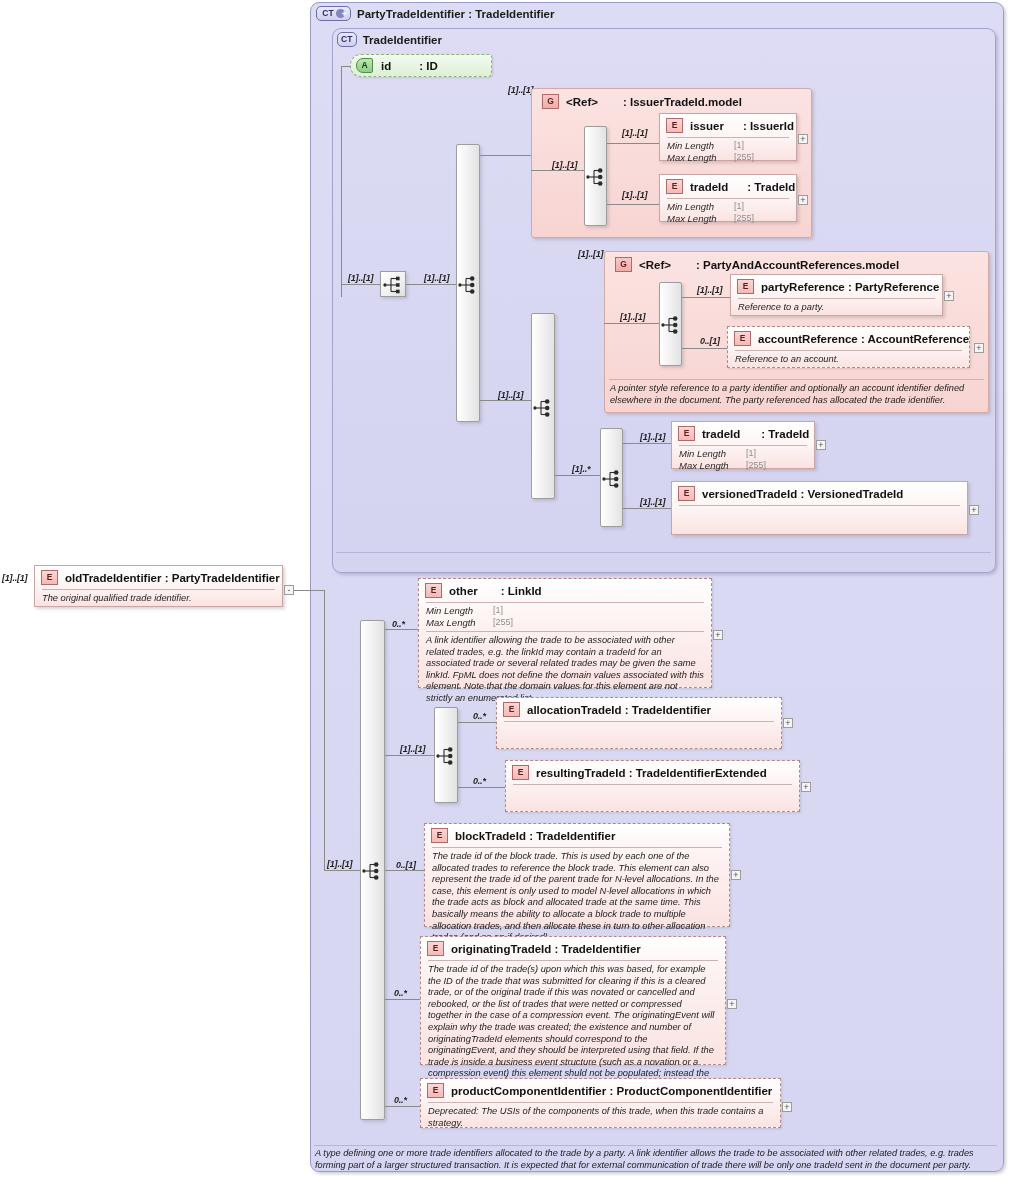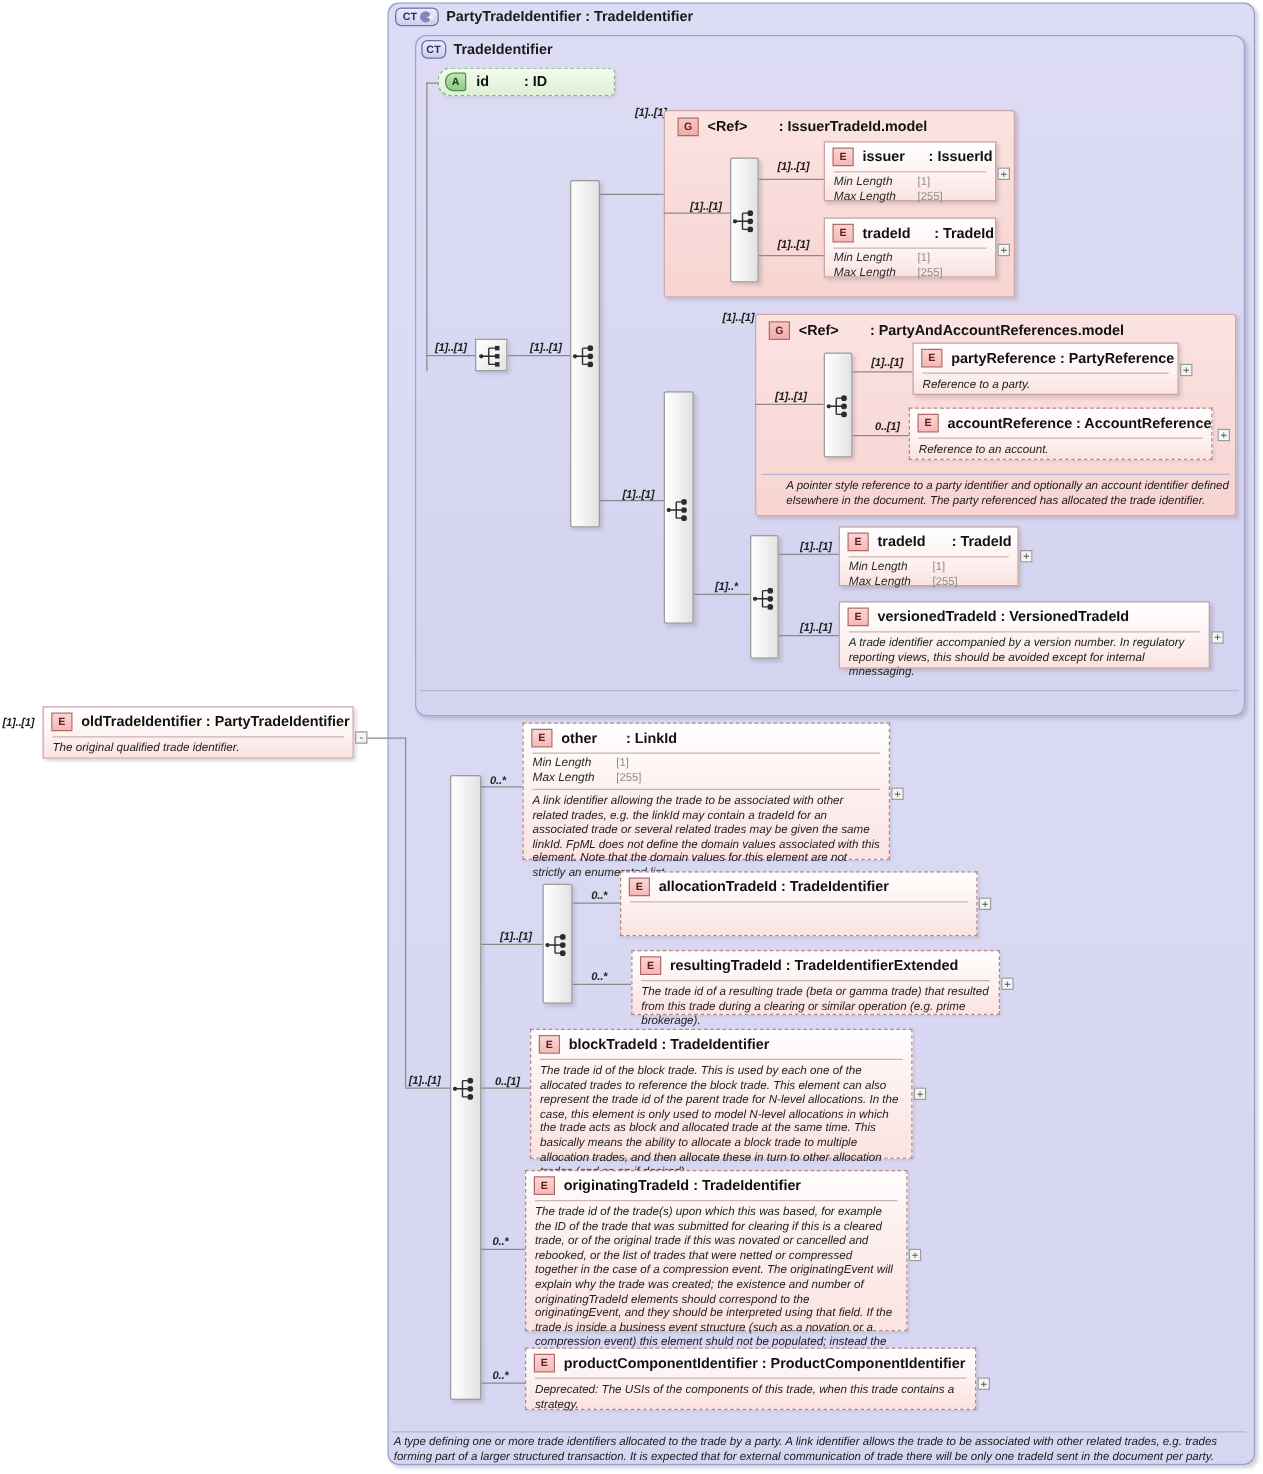--- a/index.html
+++ b/index.html
@@ -328,21 +328,21 @@
     <div class="node-hdr">
       <span class="ebadge">E</span>
       <span class="nm">accountReference : AccountReference</span>
     </div>
     <div class="node-rule"></div>
     <div class="doc">Reference to an account.</div>
   </div>
   <div class="toggle" style="left:974px;top:343px;">+</div>
 
   <div class="typedoc-rule" style="left:609px;top:379px;width:375px;"></div>
-  <div class="grp-doc typedoc" style="left:629px;top:383px;width:374px;font-style:italic;">A pointer style reference to a party identifier and optionally an account identifier defined elsewhere in the document. The party referenced has allocated the trade identifier.</div>
+  <div class="grp-doc typedoc" style="left:610px;top:383px;width:374px;font-style:italic;">A pointer style reference to a party identifier and optionally an account identifier defined elsewhere in the document. The party referenced has allocated the trade identifier.</div>
 
   <div class="compbar" style="left:531px;top:313px;width:24px;height:186px;">
     <svg class="seq-icon" viewBox="0 0 22 18" style="left:1px;top:85px;">
       <circle cx="2" cy="9" r="1.7" fill="#2b2b2b"></circle>
       <line x1="3.4" y1="9" x2="8" y2="9" stroke="#2b2b2b" stroke-width="1.1"></line>
       <line x1="8" y1="2.5" x2="8" y2="15.5" stroke="#2b2b2b" stroke-width="1.1"></line>
       <line x1="8" y1="2.5" x2="12" y2="2.5" stroke="#2b2b2b" stroke-width="1.1"></line>
       <line x1="8" y1="9" x2="12" y2="9" stroke="#2b2b2b" stroke-width="1.1"></line>
       <line x1="8" y1="15.5" x2="12" y2="15.5" stroke="#2b2b2b" stroke-width="1.1"></line>
       <circle cx="14.2" cy="2.5" r="2.3" fill="#2b2b2b"></circle>
@@ -391,21 +391,20 @@
     </div>
   </div>
   <div class="toggle" style="left:816px;top:440px;">+</div>
 
   <div class="node white-hdr" style="left:671px;top:481px;width:297px;height:54px;">
     <div class="node-hdr">
       <span class="ebadge">E</span>
       <span class="nm">versionedTradeId : VersionedTradeId</span>
     </div>
     <div class="node-rule"></div>
-    <div class="doc">A trade identifier accompanied by a version number. In regulatory reporting views, this should be avoided except for internal mnessaging.</div>
   </div>
   <div class="toggle" style="left:969px;top:505px;">+</div>
 
   <div class="typedoc-rule" style="left:336px;top:552px;width:655px;"></div>
 
   <div class="node white-hdr" style="left:34px;top:565px;width:249px;height:42px;">
     <div class="node-hdr">
       <span class="ebadge">E</span>
       <span class="nm">oldTradeIdentifier : PartyTradeIdentifier</span>
     </div>
@@ -487,21 +486,20 @@
     <div class="node-rule"></div>
   </div>
   <div class="toggle" style="left:783px;top:718px;">+</div>
 
   <div class="node optional" style="left:505px;top:760px;width:295px;height:52px;background:linear-gradient(180deg,#ffffff 0%,#fdf3f2 45%,#fae3e1 100%);">
     <div class="node-hdr">
       <span class="ebadge">E</span>
       <span class="nm">resultingTradeId : TradeIdentifierExtended</span>
     </div>
     <div class="node-rule"></div>
-    <div class="doc">The trade id of a resulting trade (beta or gamma trade) that resulted from this trade during a clearing or similar operation (e.g. prime brokerage).</div>
   </div>
   <div class="toggle" style="left:801px;top:782px;">+</div>
 
   <div class="ln lnh" style="left:385px;top:870px;width:39px;height:1px;"></div>
   <div class="card" style="left:396px;top:860px;">0..[1]</div>
 
   <div class="node optional" style="left:424px;top:823px;width:306px;height:104px;background:linear-gradient(180deg,#ffffff 0%,#fdf3f2 30%,#fae3e1 100%);">
     <div class="node-hdr">
       <span class="ebadge">E</span>
       <span class="nm">blockTradeId : TradeIdentifier</span>

